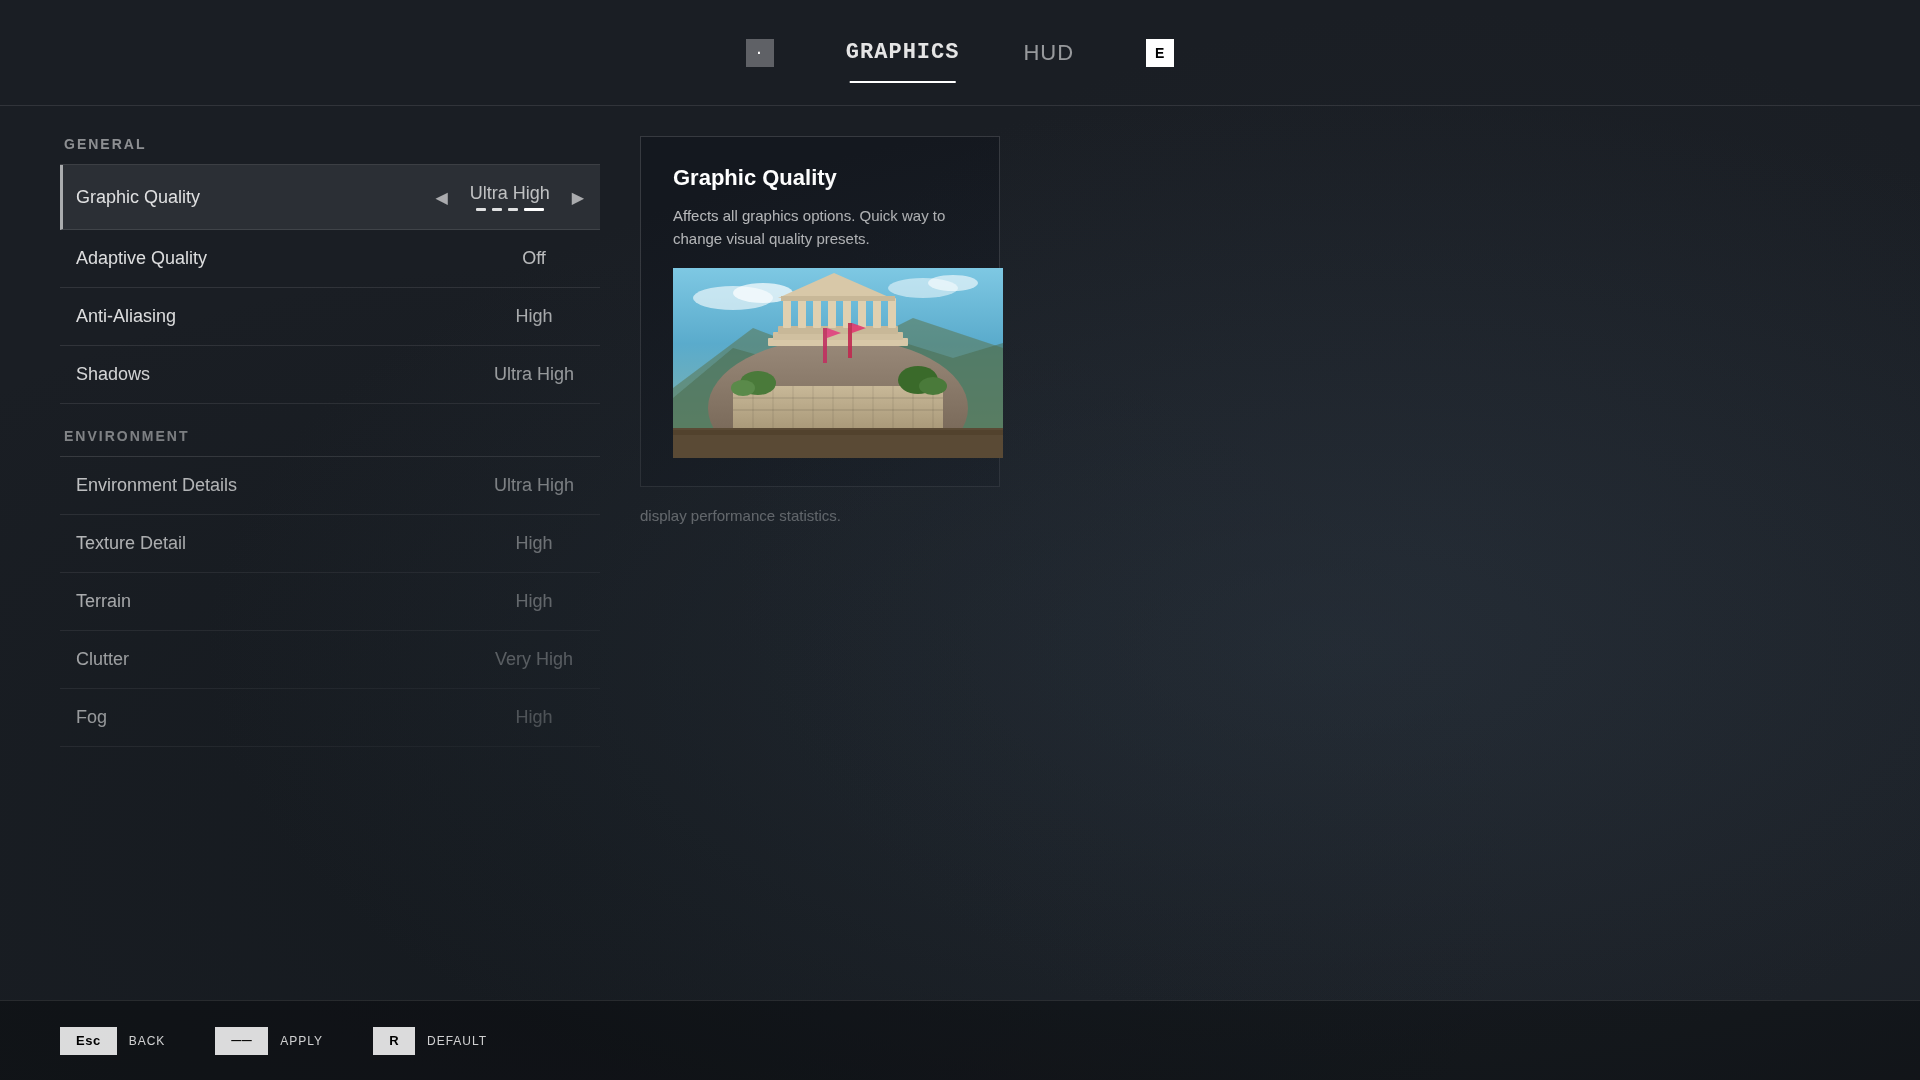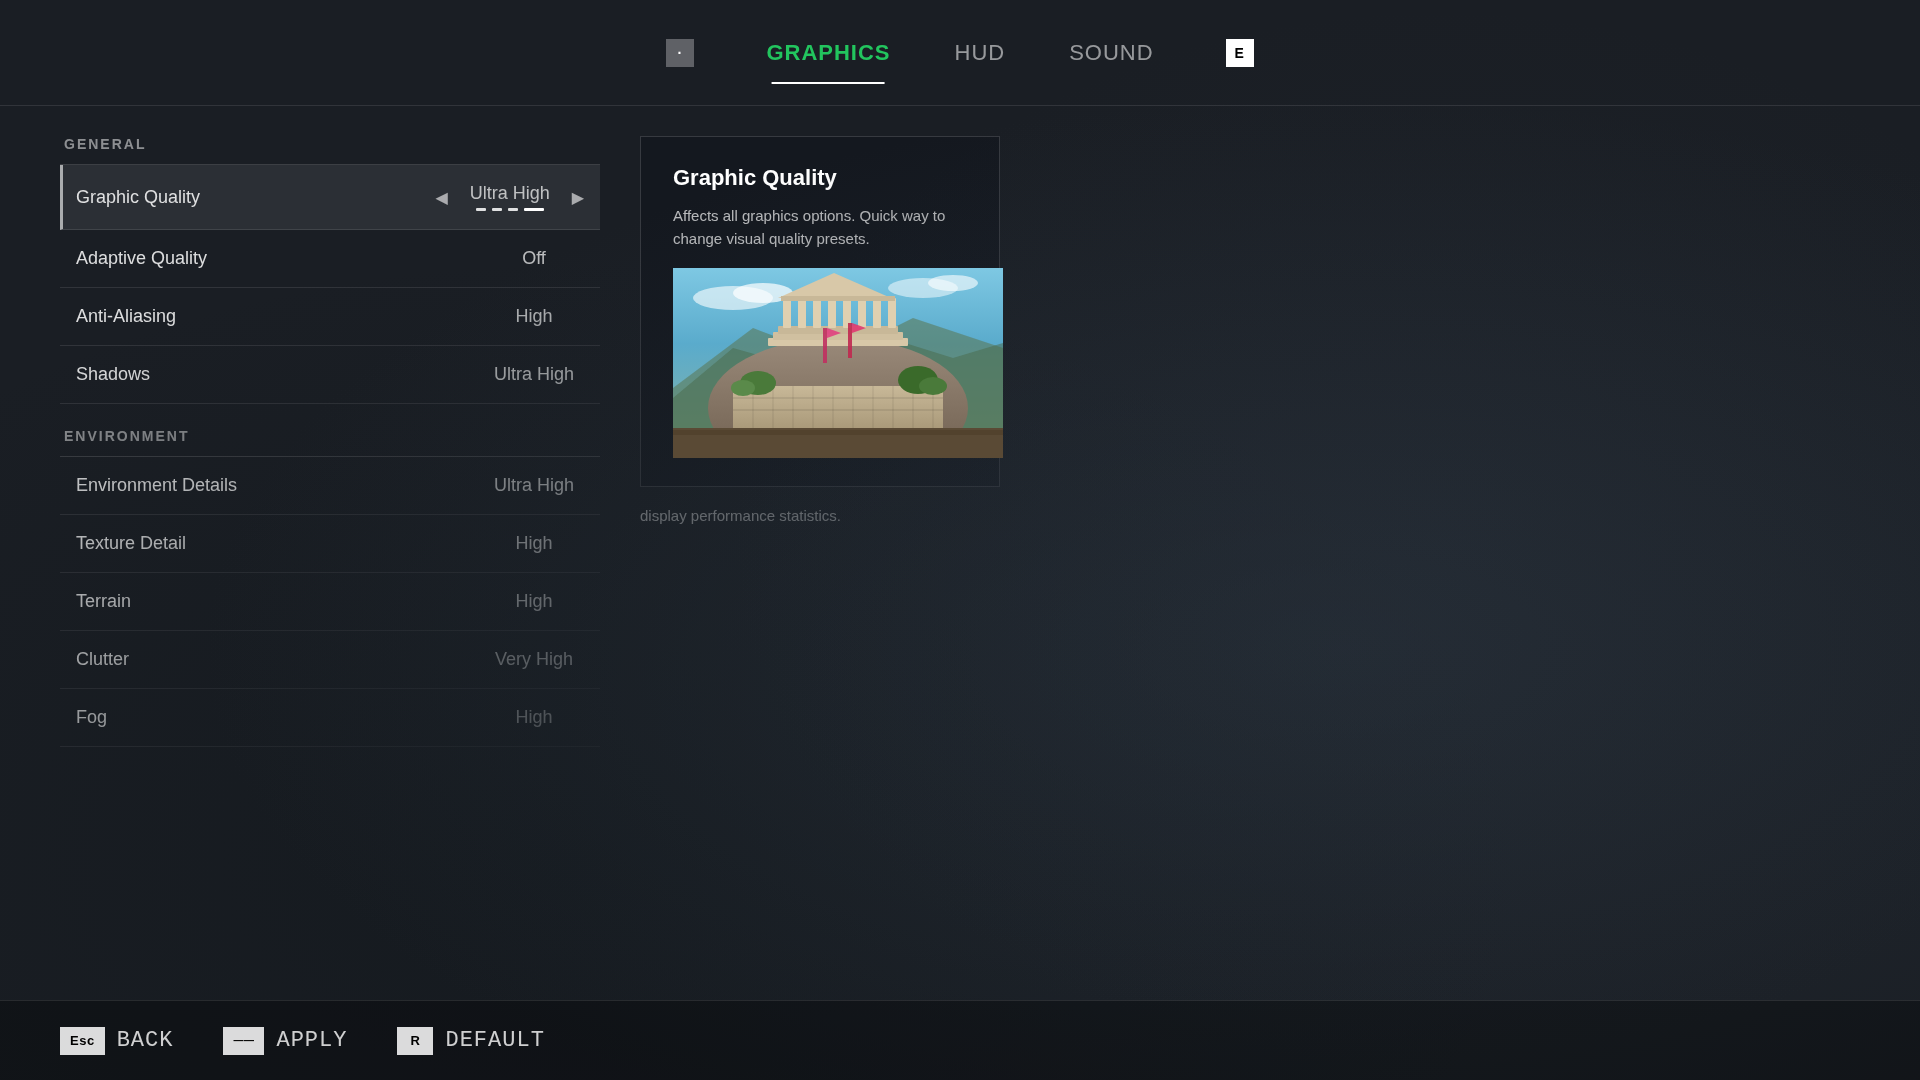--- a/index.html
+++ b/index.html
@@ -59,22 +59,23 @@
       font-size: 22px;
       font-weight: 400;
       color: rgba(255,255,255,0.55);
       cursor: pointer;
       letter-spacing: 1px;
       text-transform: uppercase;
       position: relative;
     }
 
     .nav-item.active {
-      color: #22c55e;
+      color: #e5e5e5;
       font-weight: 600;
+      font-family: Liberation Mono, monospace;
     }
 
     .nav-item.active::after {
       content: '';
       position: absolute;
       bottom: 0;
       left: 50%;
       transform: translateX(-50%);
       width: 60%;
       height: 2px;
@@ -268,34 +269,33 @@
       gap: 12px;
       cursor: pointer;
     }
 
     .key-badge {
       display: inline-flex;
       align-items: center;
       justify-content: center;
       min-width: 36px;
       height: 28px;
-      padding: 0 10px;
+      padding: 0 16px;
       background: rgba(255,255,255,0.85);
       color: #000;
       font-size: 13px;
       font-weight: 700;
       letter-spacing: 0.5px;
     }
 
     .key-label {
-      font-size: 22px;
+      font-size: 12px;
       color: rgba(255,255,255,0.8);
       letter-spacing: 1px;
       text-transform: uppercase;
-      font-family: Liberation Mono, monospace;
     }
 
     
     .temple-svg {
       width: 100%;
       height: 100%;
     }
   </style>
 </head>
 <body>
@@ -306,23 +306,20 @@
 
   <nav class="top-nav">
     <div class="nav-item">
       <span class="nav-dot">·</span>
     </div>
     <div class="nav-item active">
       <span>Graphics</span>
     </div>
     <div class="nav-item">
       <span>HUD</span>
-    </div>
-    <div class="nav-item">
-      <span>Sound</span>
     </div>
     <div class="nav-item">
       <span class="nav-badge">E</span>
     </div>
   </nav>
 
   <div class="main-layout">
 
     <div class="left-panel">
 

